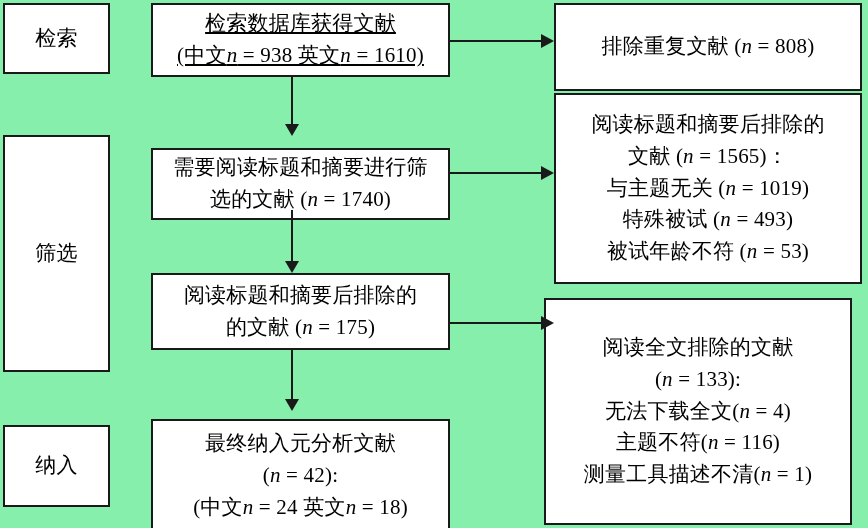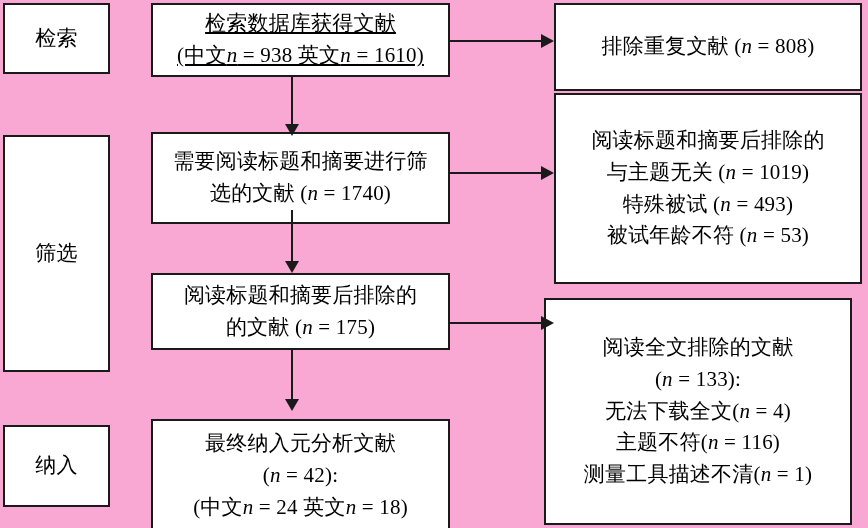--- a/index.html
+++ b/index.html
@@ -4,21 +4,21 @@
 <style>
   html, body {
     margin: 0;
     padding: 0;
     background: #ffffff;
   }
   #canvas {
     position: relative;
     width: 868px;
     height: 528px;
-    background: #f9a8d4;
+    background: #86efac;
     font-family: "Liberation Serif", "DejaVu Serif", serif;
     overflow: hidden;
   }
   .box {
     position: absolute;
     box-sizing: border-box;
     border: 2px solid #1a1a1a;
     background: #ffffff;
     display: flex;
     flex-direction: column;
@@ -84,21 +84,21 @@
 
   <div class="box stage-box" style="left:3px; top:425px; width:107px; height:82px;">
     <span class="line">纳入</span>
   </div>
 
   <div class="box" style="left:151px; top:3px; width:299px; height:74px;text-decoration:underline;">
     <span class="line">检索数据库获得文献</span>
     <span class="line"><span>(中文</span><span class="ital">n</span><span> = 938 英文</span><span class="ital">n</span><span> = 1610)</span></span>
   </div>
 
-  <div class="box" style="left:151px; top:132px; width:299px; height:92px;">
+  <div class="box" style="left:151px; top:148px; width:299px; height:72px;">
     <span class="line">需要阅读标题和摘要进行筛</span>
     <span class="line"><span>选的文献 (</span><span class="ital">n</span><span> = 1740)</span></span>
   </div>
 
   <div class="box" style="left:151px; top:273px; width:299px; height:77px;">
     <span class="line">阅读标题和摘要后排除的</span>
     <span class="line"><span>的文献 (</span><span class="ital">n</span><span> = 175)</span></span>
   </div>
 
   <div class="box" style="left:151px; top:411px; width:299px; height:114px;margin-top:8px;">
@@ -106,20 +106,21 @@
     <span class="line"><span>(</span><span class="ital">n</span><span> = 42):</span></span>
     <span class="line"><span>(中文</span><span class="ital">n</span><span> = 24 英文</span><span class="ital">n</span><span> = 18)</span></span>
   </div>
 
   <div class="box" style="left:554px; top:3px; width:308px; height:88px;">
     <span class="line"><span>排除重复文献 (</span><span class="ital">n</span><span> = 808)</span></span>
   </div>
 
   <div class="box" style="left:554px; top:93px; width:308px; height:191px;">
     <span class="line">阅读标题和摘要后排除的</span>
+    <span class="line"><span>文献 (</span><span class="ital">n</span><span> = 1565)：</span></span>
     <span class="line"><span>与主题无关 (</span><span class="ital">n</span><span> = 1019)</span></span>
     <span class="line"><span>特殊被试 (</span><span class="ital">n</span><span> = 493)</span></span>
     <span class="line"><span>被试年龄不符 (</span><span class="ital">n</span><span> = 53)</span></span>
   </div>
 
   <div class="box" style="left:544px; top:298px; width:308px; height:227px;">
     <span class="line">阅读全文排除的文献</span>
     <span class="line"><span>(</span><span class="ital">n</span><span> = 133):</span></span>
     <span class="line"><span>无法下载全文(</span><span class="ital">n</span><span> = 4)</span></span>
     <span class="line"><span>主题不符(</span><span class="ital">n</span><span> = 116)</span></span>

